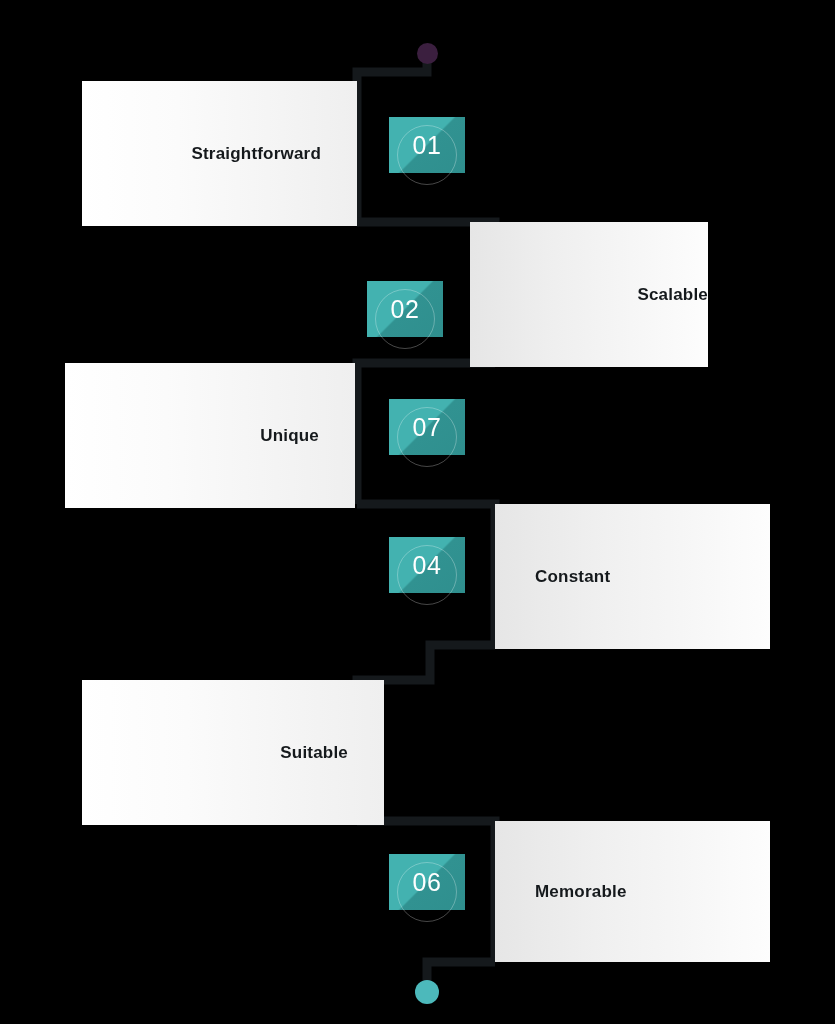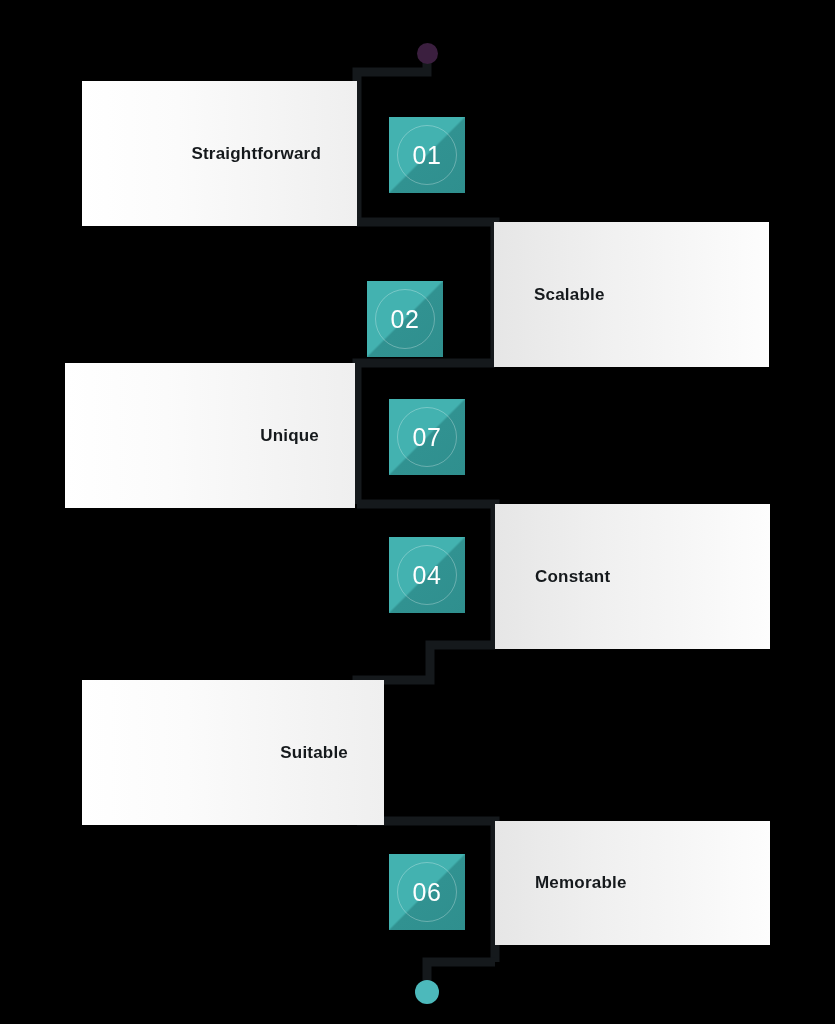--- a/index.html
+++ b/index.html
@@ -37,21 +37,21 @@
     font-weight:bold;
     color:#15191c;
     letter-spacing:.2px;
     white-space:nowrap;
     margin-left:6px;
   }
 
   
   .badge{
     position:absolute;
-    width:76px;height:76px;
+    width:76px;height:56px;
     background:linear-gradient(135deg,#43b2b0 0%,#43b2b0 49%,#319291 51%,#2f8f8e 100%);
     display:flex;align-items:center;justify-content:center;
   }
   .badge .ring{
     position:absolute;
     left:8px;top:8px;width:60px;height:60px;
     border:1px solid rgba(255,255,255,.28);
     border-radius:50%;
     box-sizing:border-box;
   }
@@ -90,21 +90,21 @@
   </svg>
 
   <div class="panel left" style="left:82px;top:81px;width:275px;height:145px;">
     <span class="panel-label">Straightforward</span>
   </div>
   <div class="badge" style="left:389px;top:117px;">
     <span class="ring"></span>
     <span class="num">01</span>
   </div>
 
-  <div class="panel right" style="left:494px;top:222px;width:275px;height:145px;">
+  <div class="panel right" style="left:470px;top:222px;width:238px;height:145px;justify-content:flex-end;">
     <span class="panel-label">Scalable</span>
   </div>
   <div class="badge" style="left:367px;top:257px;margin-top:24px;">
     <span class="ring"></span>
     <span class="num">02</span>
   </div>
 
   <div class="panel left" style="left:65px;top:363px;width:290px;height:145px;">
     <span class="panel-label">Unique</span>
   </div>
@@ -118,21 +118,21 @@
   </div>
   <div class="badge" style="left:389px;top:537px;">
     <span class="ring"></span>
     <span class="num">04</span>
   </div>
 
   <div class="panel left" style="left:82px;top:680px;width:302px;height:145px;">
     <span class="panel-label">Suitable</span>
   </div>
 
-  <div class="panel right" style="left:495px;top:821px;width:275px;height:124px;">
+  <div class="panel right" style="left:495px;top:821px;width:275px;height:141px;">
     <span class="panel-label">Memorable</span>
   </div>
   <div class="badge" style="left:389px;top:854px;">
     <span class="ring"></span>
     <span class="num">06</span>
   </div>
 
   <div class="dot" style="left:417px;top:43px;width:21px;height:21px;background:#3b1f3f;"></div>
   <div class="dot" style="left:415px;top:980px;width:24px;height:24px;background:#4cb9bb;"></div>
 

